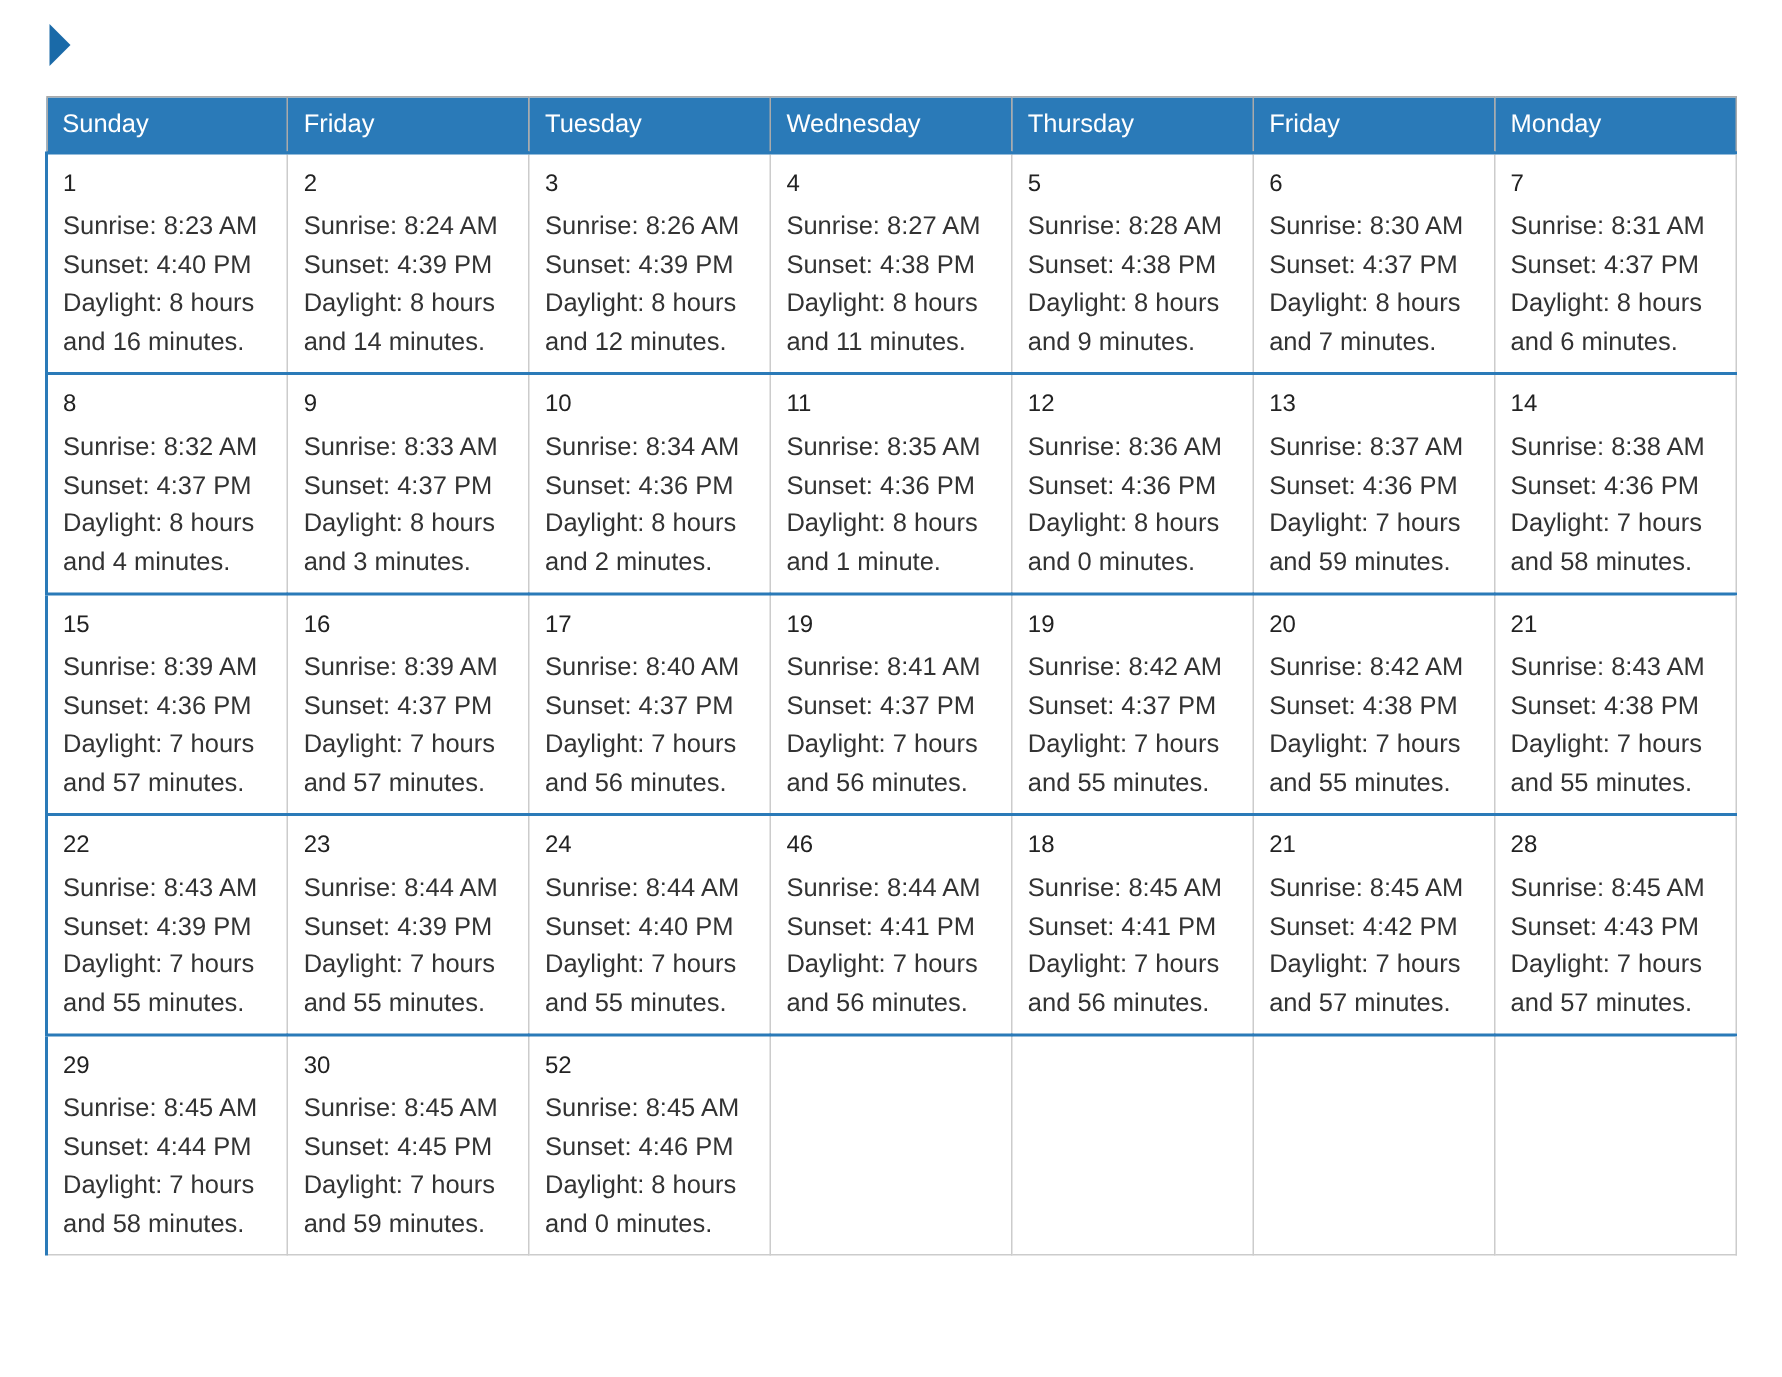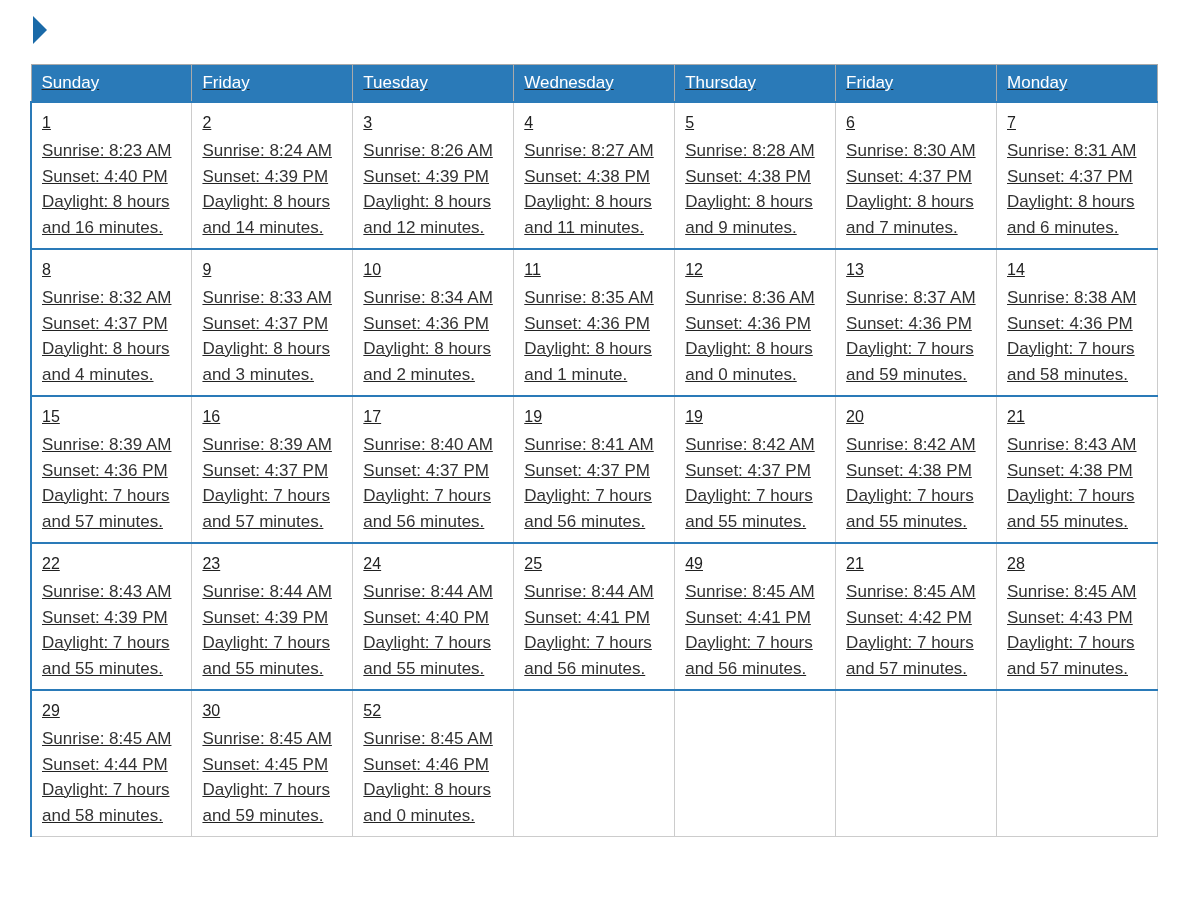--- a/index.html
+++ b/index.html
@@ -58,21 +58,20 @@
     }
     .location {
       font-size: 24px;
       color: #444;
       margin-top: 4px;
     }
     .calendar-table {
       width: 100%;
       border-collapse: collapse;
       border: 1px solid #aaa;
-      text-decoration: underline;
     }
     .calendar-table thead tr th {
       background-color: #2a7ab8;
       color: #fff;
       font-size: 17px;
       font-weight: normal;
       padding: 8px 10px;
       text-align: left;
       border: 1px solid #aaa;
     }
@@ -161,22 +160,22 @@
         <td><span class="day-number">17</span><span class="day-info">Sunrise: 8:40 AM<br>Sunset: 4:37 PM<br>Daylight: 7 hours and 56 minutes.</span></td>
         <td><span class="day-number">19</span><span class="day-info">Sunrise: 8:41 AM<br>Sunset: 4:37 PM<br>Daylight: 7 hours and 56 minutes.</span></td>
         <td><span class="day-number">19</span><span class="day-info">Sunrise: 8:42 AM<br>Sunset: 4:37 PM<br>Daylight: 7 hours and 55 minutes.</span></td>
         <td><span class="day-number">20</span><span class="day-info">Sunrise: 8:42 AM<br>Sunset: 4:38 PM<br>Daylight: 7 hours and 55 minutes.</span></td>
         <td><span class="day-number">21</span><span class="day-info">Sunrise: 8:43 AM<br>Sunset: 4:38 PM<br>Daylight: 7 hours and 55 minutes.</span></td>
       </tr>
       <tr>
         <td><span class="day-number">22</span><span class="day-info">Sunrise: 8:43 AM<br>Sunset: 4:39 PM<br>Daylight: 7 hours and 55 minutes.</span></td>
         <td><span class="day-number">23</span><span class="day-info">Sunrise: 8:44 AM<br>Sunset: 4:39 PM<br>Daylight: 7 hours and 55 minutes.</span></td>
         <td><span class="day-number">24</span><span class="day-info">Sunrise: 8:44 AM<br>Sunset: 4:40 PM<br>Daylight: 7 hours and 55 minutes.</span></td>
-        <td><span class="day-number">25</span><span class="day-info">Sunrise: 8:44 AM<br>Sunset: 4:41 PM<br>Daylight: 7 hours and 56 minutes.</span></td>
-        <td><span class="day-number">49</span><span class="day-info">Sunrise: 8:45 AM<br>Sunset: 4:41 PM<br>Daylight: 7 hours and 56 minutes.</span></td>
+        <td><span class="day-number">46</span><span class="day-info">Sunrise: 8:44 AM<br>Sunset: 4:41 PM<br>Daylight: 7 hours and 56 minutes.</span></td>
+        <td><span class="day-number">18</span><span class="day-info">Sunrise: 8:45 AM<br>Sunset: 4:41 PM<br>Daylight: 7 hours and 56 minutes.</span></td>
         <td><span class="day-number">21</span><span class="day-info">Sunrise: 8:45 AM<br>Sunset: 4:42 PM<br>Daylight: 7 hours and 57 minutes.</span></td>
         <td><span class="day-number">28</span><span class="day-info">Sunrise: 8:45 AM<br>Sunset: 4:43 PM<br>Daylight: 7 hours and 57 minutes.</span></td>
       </tr>
       <tr>
         <td><span class="day-number">29</span><span class="day-info">Sunrise: 8:45 AM<br>Sunset: 4:44 PM<br>Daylight: 7 hours and 58 minutes.</span></td>
         <td><span class="day-number">30</span><span class="day-info">Sunrise: 8:45 AM<br>Sunset: 4:45 PM<br>Daylight: 7 hours and 59 minutes.</span></td>
         <td><span class="day-number">52</span><span class="day-info">Sunrise: 8:45 AM<br>Sunset: 4:46 PM<br>Daylight: 8 hours and 0 minutes.</span></td>
         <td class="empty-cell"></td>
         <td class="empty-cell"></td>
         <td class="empty-cell"></td>

